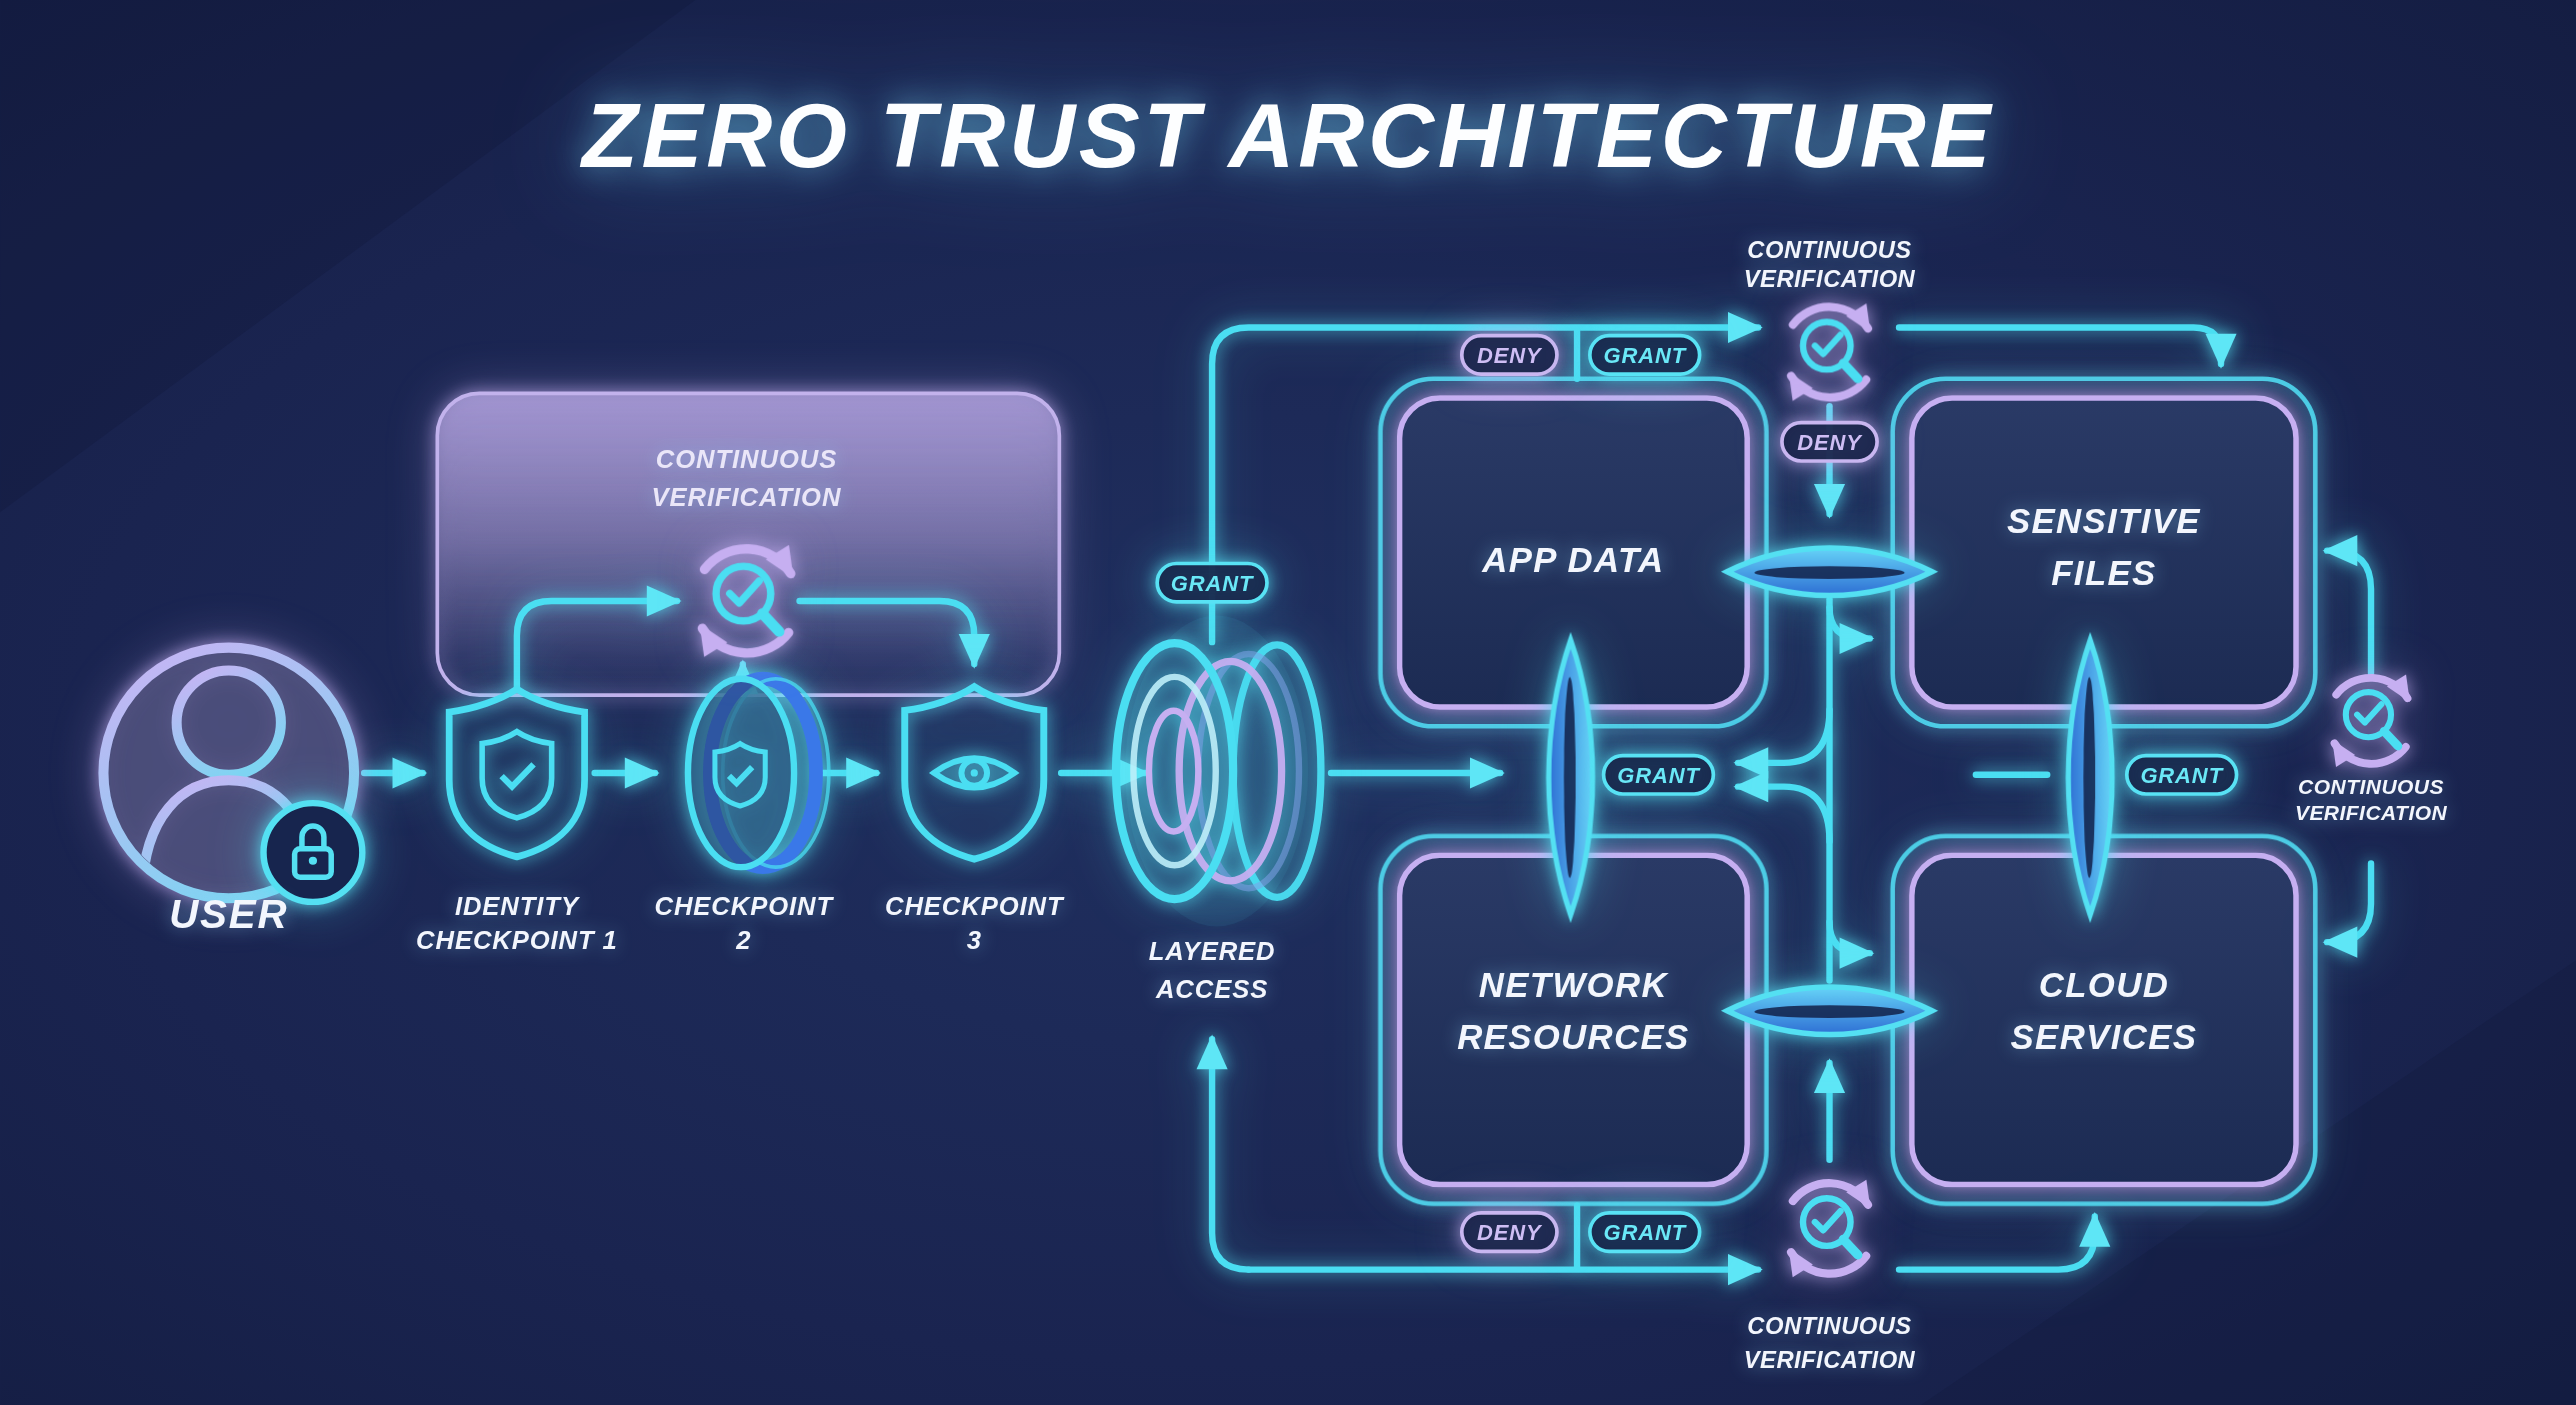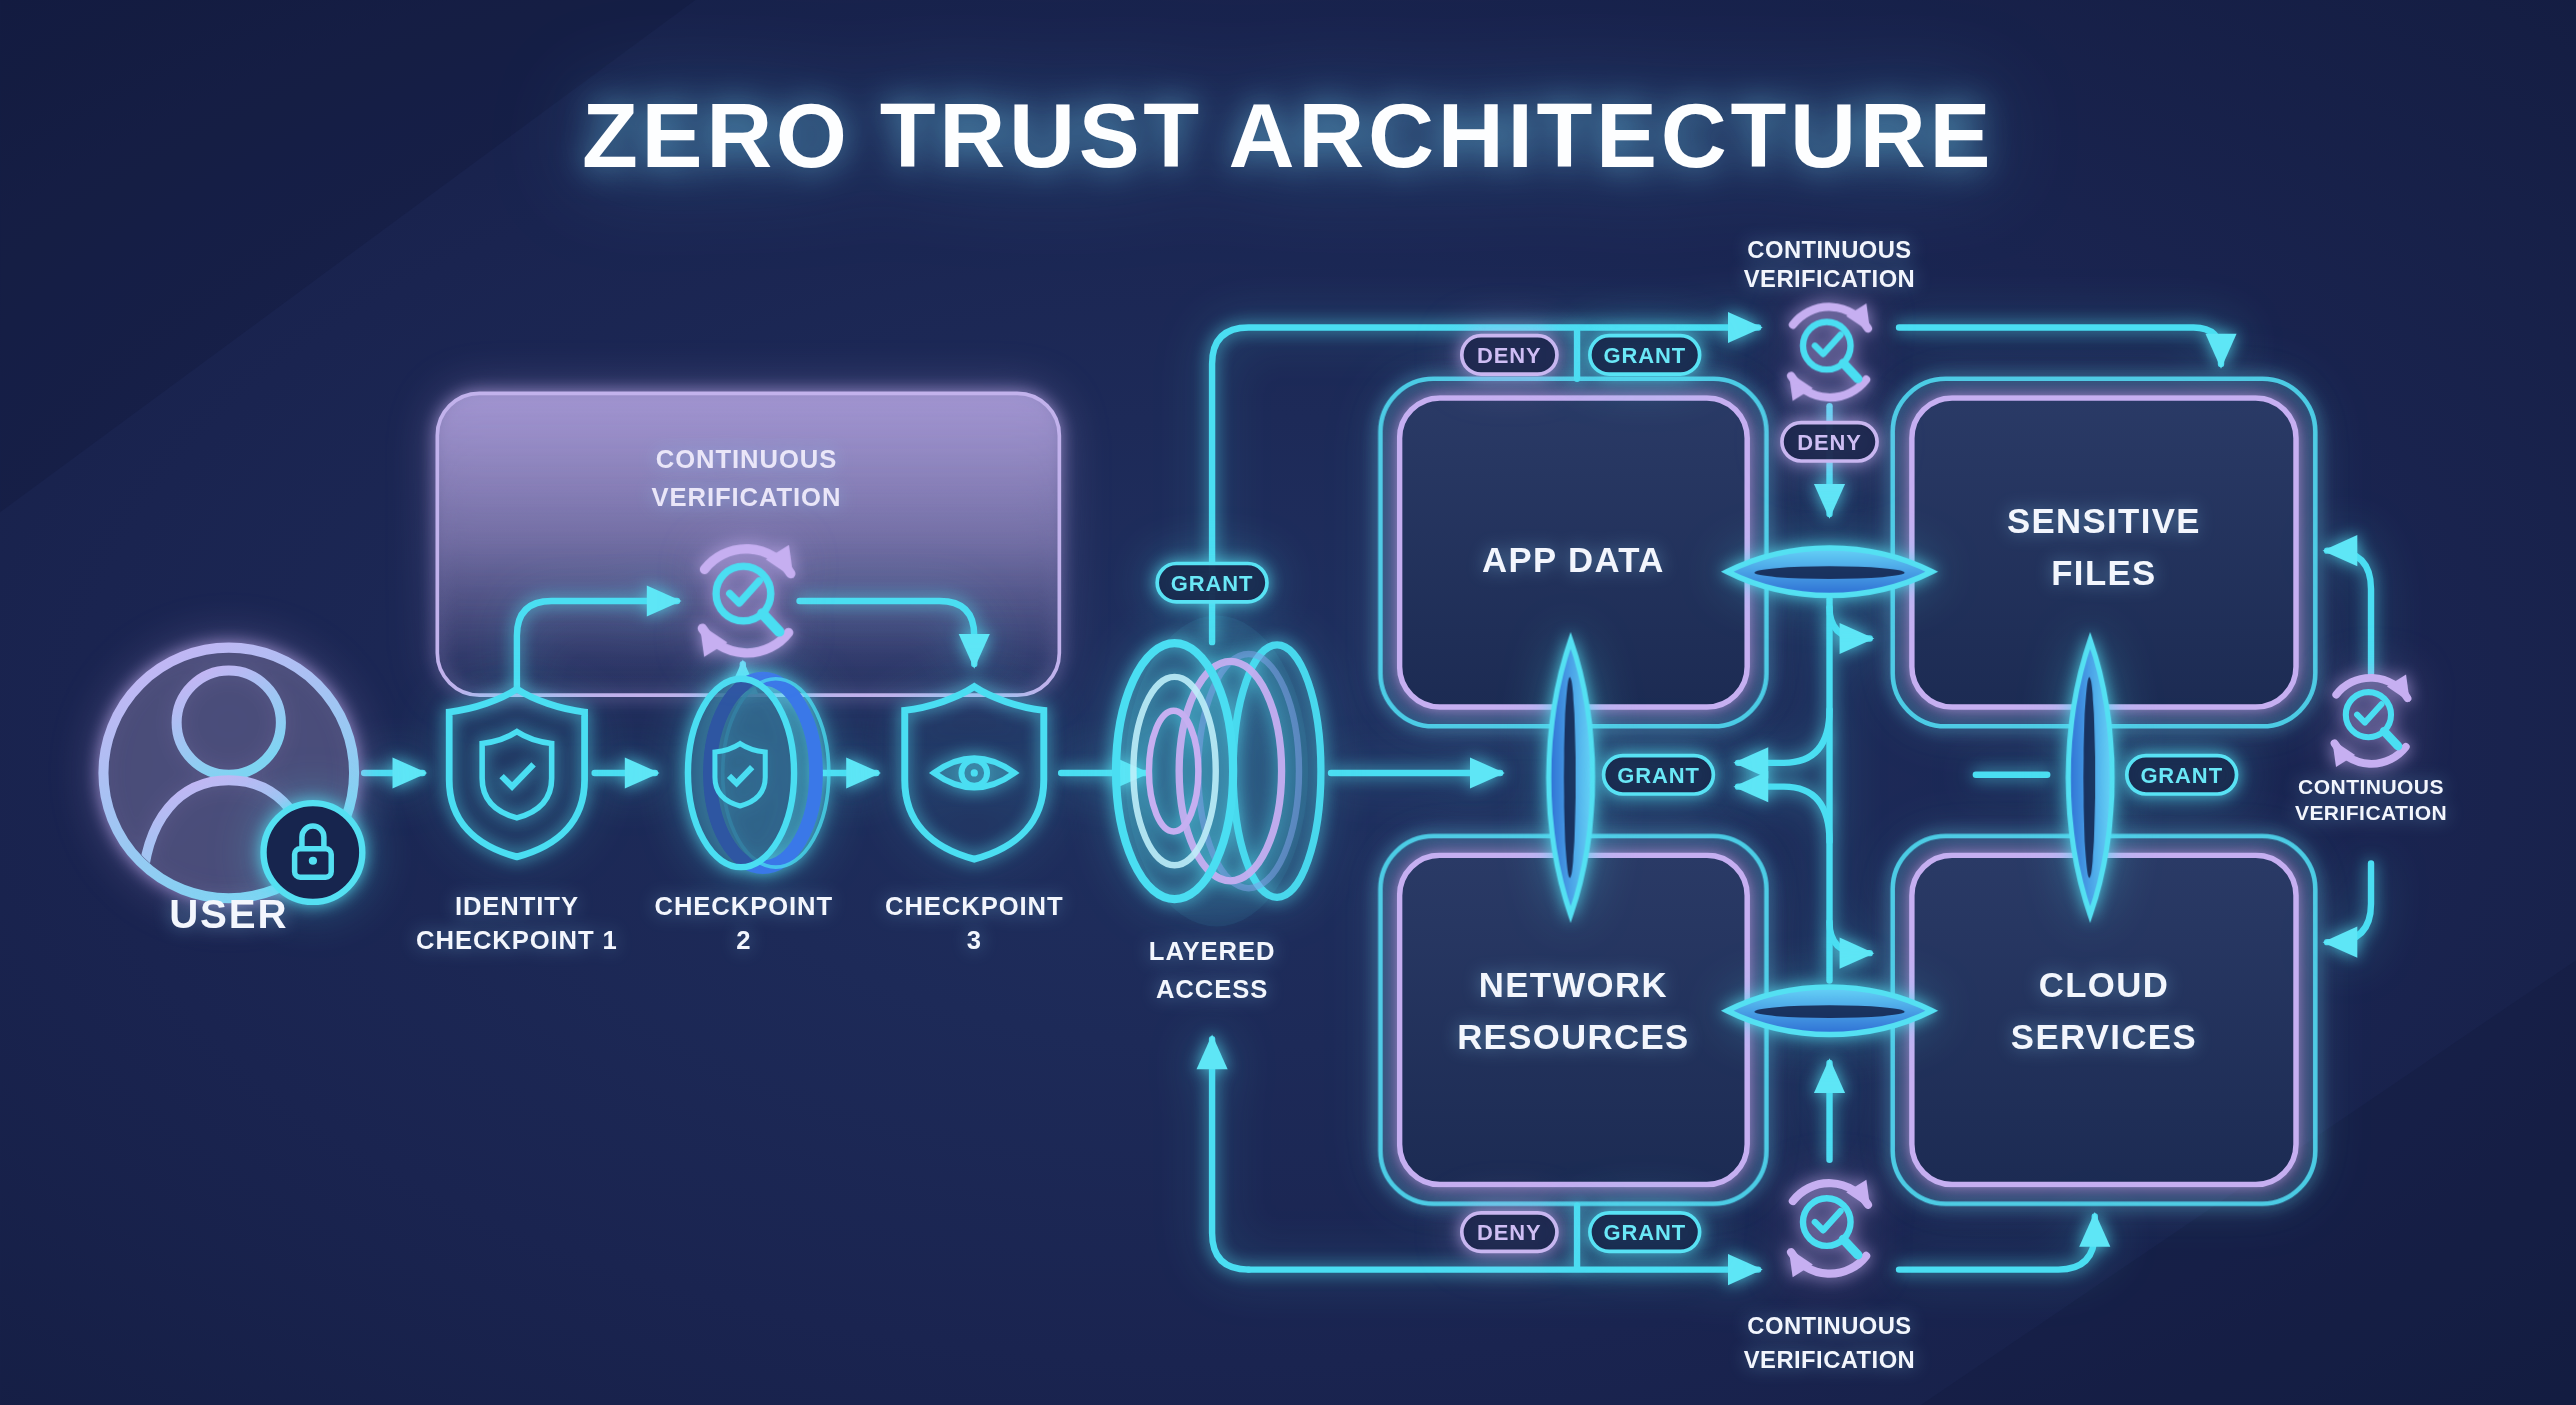--- a/index.html
+++ b/index.html
@@ -3,21 +3,21 @@
 <meta charset="utf-8">
 <style>
   :root{
     --bg: #1a2450;
     --cyan: #4adef2;
     --purple: #c6aff1;
     --white: #f3f6fd;
     --lensblue: #2e6fd4;
   }
   html,body{margin:0;padding:0;background:var(--bg);}
-  .stage{position:relative;width:2576px;height:1405px;overflow:hidden;}
+  .stage{position:relative;width:2576px;height:1405px;overflow:hidden;font-style:italic;}
   svg{display:block;width:2576px;height:1405px;}
   text{font-family:"Liberation Sans","DejaVu Sans",sans-serif;font-weight:bold;fill:var(--white);text-anchor:middle;}
 
   .t-title{font-size:100px;letter-spacing:4px;fill:#fdfeff;
      filter:drop-shadow(0 0 18px rgba(120,220,250,.6)) drop-shadow(0 0 52px rgba(90,190,240,.35));}
   .t-user{font-size:44px;letter-spacing:2px;}
   .t-node{font-size:28px;letter-spacing:1px;}
   .t-box{font-size:38px;letter-spacing:1.5px;}
   .t-cv{font-size:26px;letter-spacing:.5px;}
   .t-cv-s{font-size:23px;letter-spacing:.5px;}

